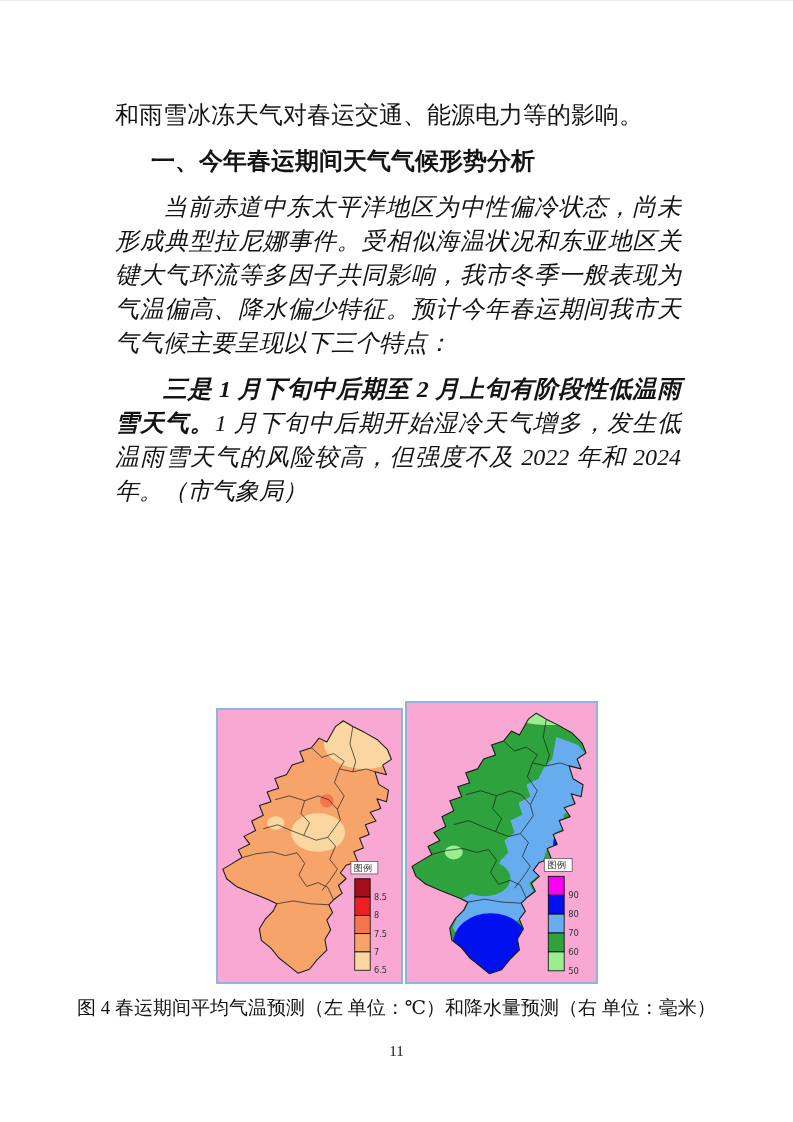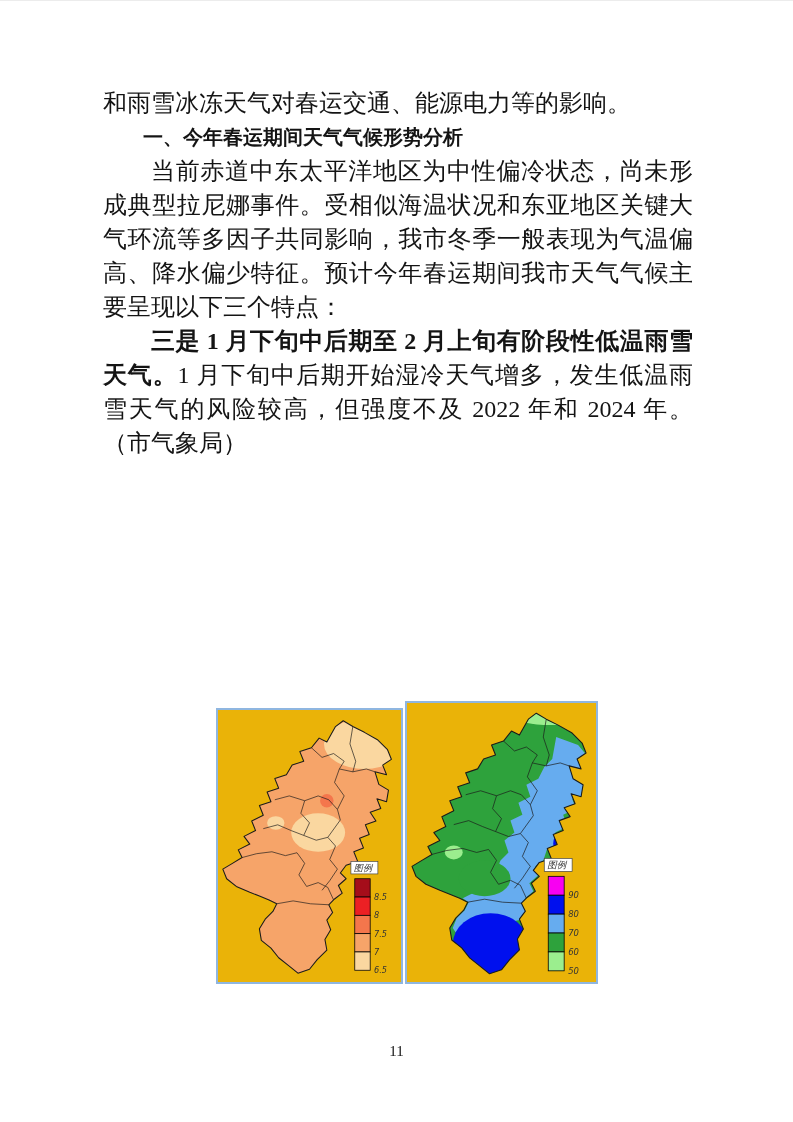--- a/index.html
+++ b/index.html
@@ -5,32 +5,31 @@
   html,body { margin:0; padding:0; background:#ffffff; }
   .page {
     position:relative; width:793px; height:1122px; background:#ffffff;
     font-family:"Liberation Serif","DejaVu Serif",serif; color:#141414;
     overflow:hidden; border-top:1px solid #ececec;
   }
   .body-text {
     position:absolute; left:103px; top:85px; width:590px;
     font-size:24px; line-height:34px; text-align:justify;
   }
-  .body-text p { margin:0; }
-  .indent { text-indent:2em; }
+  .body-text p { margin:12px; }
+  .indent { text-indent:2em;font-style:italic; }
   .heading {
-    margin:0; text-indent:2em; font-size:20px; line-height:34px;
+    margin:0; text-indent:2em; font-size:24px; line-height:34px;
     font-weight:bold; font-family:"Liberation Sans","DejaVu Sans",sans-serif;
   }
   .lead { font-weight:bold; }
   .figure { position:absolute; left:0; top:700px; width:793px; height:290px; }
   .mapbox {
-    position:absolute; background:#eab308; box-sizing:border-box;
+    position:absolute; background:#f9a8d4; box-sizing:border-box;
     border:2px solid #8FB6E0;
-    font-style:italic;
   }
   .mapbox.left  { left:216px; top:7px;  width:187px; height:276px; }
   .mapbox.right { left:405px; top:0px;  width:193px; height:283px; }
   .mapbox svg { display:block; width:100%; height:100%; }
   .outline { fill:none; stroke:#1b1b1b; stroke-width:1.1; stroke-linejoin:round; }
   .d { fill:none; stroke:#1b1b1b; stroke-width:0.7; stroke-linejoin:round; }
   .lswatch { stroke:#000000; stroke-width:0.8; }
   .ltitlebox { fill:#ffffff; stroke:#444444; stroke-width:0.7; }
   .ltext { font-family:"DejaVu Sans",sans-serif; font-size:8.5px; fill:#333333; }
   .ltitle { font-family:"DejaVu Sans",sans-serif; font-size:9.5px; fill:#333333; }
@@ -143,15 +142,16 @@
           <text class="ltext" x="162" y="215">80</text>
           <text class="ltext" x="162" y="234">70</text>
           <text class="ltext" x="162" y="253">60</text>
           <text class="ltext" x="162" y="272">50</text>
         </g>
       </svg>
     </div>
 
   </div>
 
+  <div class="caption">图 4 春运期间平均气温预测（左 单位：℃）和降水量预测（右 单位：毫米）</div>
   <div class="pagenum">11</div>
 
 </div>
 
 </body></html>

